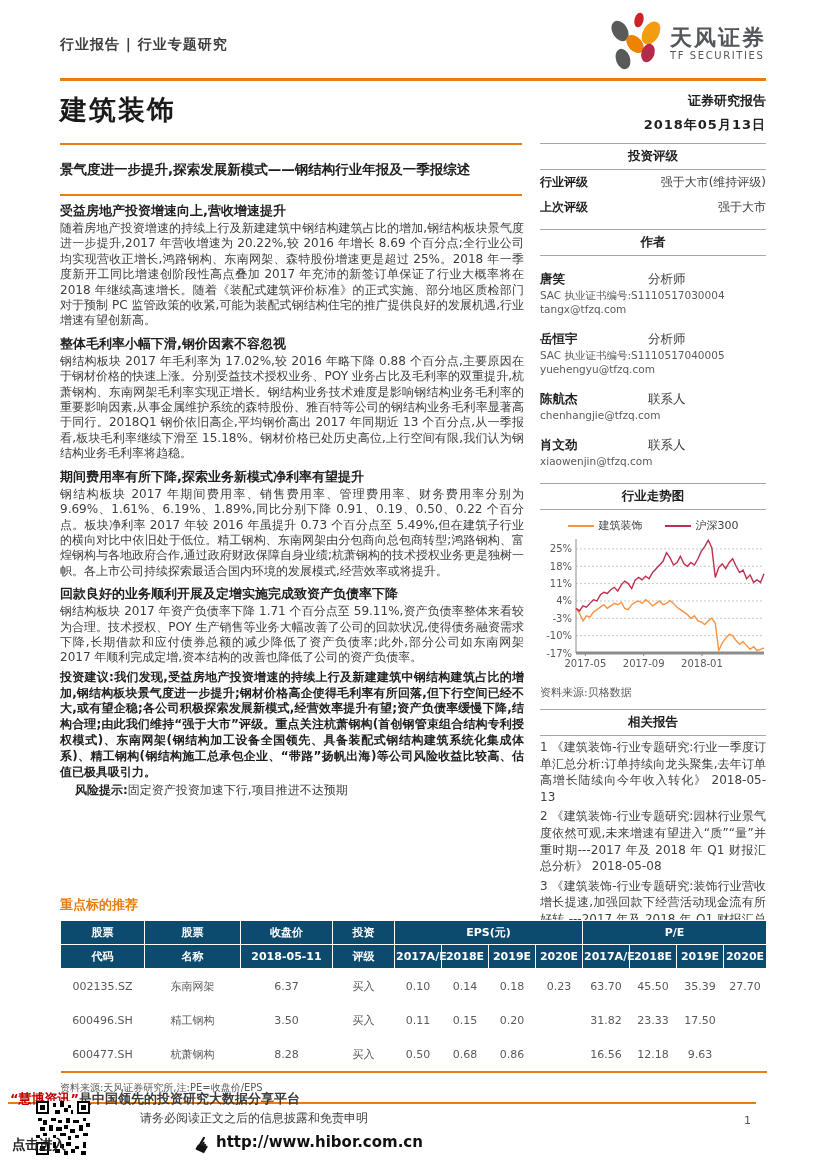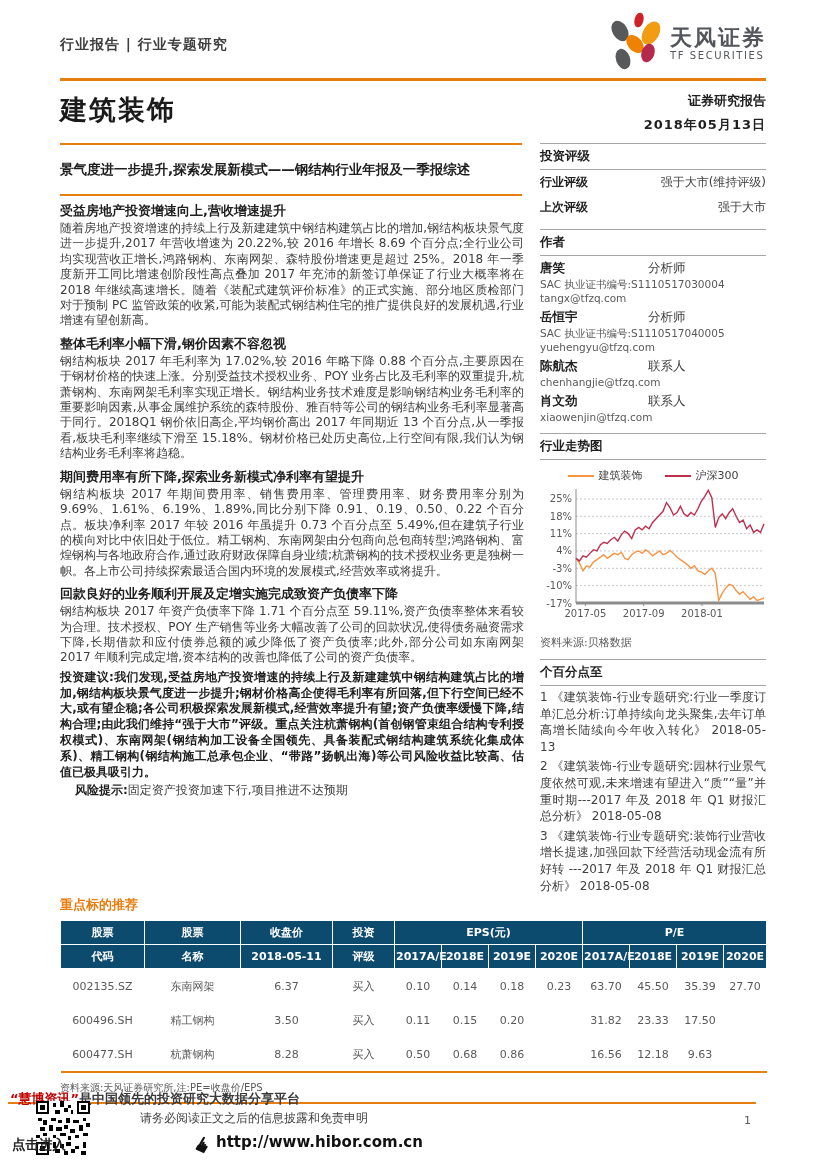--- a/index.html
+++ b/index.html
@@ -20,25 +20,25 @@
   .sec-h{font-size:13px;font-weight:bold;color:#1f1f1f;margin:6px 0 2px 0;line-height:17px;}
   .sec-p{font-size:12px;color:#3d3d3d;line-height:15.4px;text-align:justify;margin:0 0 2px 0;}
   .advice{font-size:12px;font-weight:bold;color:#1f1f1f;line-height:15.8px;text-align:justify;margin:4px 0 2px 0;}
   .risk{font-size:12px;color:#3d3d3d;line-height:16px;margin-top:2px;}
   .risk b{color:#1f1f1f;margin-left:15px;}
   
   .sidebar{position:absolute;left:540px;top:92px;width:226px;}
   .rpt-type{font-size:13px;font-weight:bold;color:#1f1f1f;text-align:right;}
   .rpt-date{font-size:13px;font-weight:bold;color:#1f1f1f;text-align:right;margin-top:6px;letter-spacing:1px;}
   .sec-head{border-top:1px solid #a6a6a6;border-bottom:1px solid #a6a6a6;font-size:12.5px;font-weight:bold;
-            color:#1f1f1f;padding:4px 0;margin-top:9px;}
+            color:#1f1f1f;padding:4px 0;margin-top:9px;text-align:center;}
   .kv{display:flex;justify-content:space-between;font-size:12px;padding:4px 0;}
   .kv .k{font-weight:bold;color:#1f1f1f;}
   .kv .v{color:#404040;}
-  .author-entry{margin:4px 0;}
+  .author-entry{margin:15px 0;}
   .author-line{display:flex;font-size:12.5px;}
   .author-name{font-weight:bold;color:#1f1f1f;width:108px;}
   .author-role{color:#404040;}
   .author-sub{font-size:10.5px;color:#595959;line-height:14px;}
   .legend{display:flex;justify-content:center;gap:22px;margin:8px 0 2px 0;font-size:11px;color:#404040;}
   .legend .sw{display:inline-block;width:26px;height:2px;vertical-align:middle;margin-right:5px;}
   .chart-src{font-size:11px;color:#595959;margin:8px 0 0 0;}
   .rel-item{font-size:12px;color:#404040;line-height:16.6px;margin:3px 0;text-align:justify;}
   
   .tbl-block{position:absolute;left:60px;top:896px;width:706px;}
@@ -182,21 +182,21 @@
           <text x="45.4" y="132" text-anchor="middle" font-size="10" fill="#595959">2017-05</text>
           <line x1="103.67999999999999" x2="103.67999999999999" y1="118" y2="121" stroke="#8c8c8c"></line>
           <text x="103.67999999999999" y="132" text-anchor="middle" font-size="10" fill="#595959">2017-09</text>
           <line x1="161.96" x2="161.96" y1="118" y2="121" stroke="#8c8c8c"></line>
           <text x="161.96" y="132" text-anchor="middle" font-size="10" fill="#595959">2018-01</text>
           <polyline points="36.0,73.4 39.5,78.3 43.0,85.8 46.4,80.8 49.9,82.1 53.4,77.1 56.9,74.6 60.4,72.2 63.9,69.7 67.3,73.4 70.8,70.9 74.3,68.4 77.8,69.7 81.3,67.2 84.7,73.4 88.2,74.6 91.7,69.7 95.2,67.2 98.7,66.0 102.1,68.4 105.6,64.7 109.1,67.2 112.6,70.9 116.1,68.4 119.6,66.0 123.0,69.7 126.5,68.4 130.0,65.5 133.5,68.4 137.0,72.2 140.4,74.6 143.9,77.1 147.4,79.6 150.9,83.3 154.4,80.8 157.9,85.8 161.3,87.0 164.8,89.5 168.3,85.8 171.8,83.3 175.3,88.3 178.7,115.5 182.2,108.1 185.7,103.1 189.2,99.4 192.7,100.7 196.1,105.6 199.6,109.3 203.1,106.8 206.6,110.6 210.1,114.3 213.6,111.8 217.0,115.5 220.5,114.3 224.0,113.0" fill="none" stroke="#f79443" stroke-width="1.4"></polyline>
           <polyline points="36.0,73.4 39.5,75.9 43.0,70.9 46.4,72.2 49.9,68.4 53.4,64.7 56.9,66.0 60.4,59.8 63.9,57.3 67.3,58.5 70.8,54.8 74.3,52.3 77.8,56.0 81.3,49.8 84.7,46.1 88.2,48.6 91.7,53.6 95.2,44.9 98.7,42.4 102.1,44.9 105.6,41.2 109.1,43.7 112.6,37.5 116.1,33.7 119.6,30.0 123.0,26.3 126.5,17.6 130.0,22.6 133.5,30.0 137.0,27.5 140.4,21.3 143.9,28.8 147.4,31.3 150.9,27.5 154.4,30.0 157.9,23.8 161.3,16.4 164.8,11.4 168.3,5.2 171.8,12.7 175.3,42.4 178.7,32.5 182.2,28.8 185.7,33.7 189.2,27.5 192.7,23.8 196.1,31.3 199.6,37.5 203.1,35.0 206.6,43.7 210.1,39.9 213.6,47.4 217.0,44.9 220.5,47.4 224.0,38.7" fill="none" stroke="#be2f4f" stroke-width="1.4"></polyline>
         </svg></div>
     <div class="chart-src">资料来源:贝格数据</div>
 
-    <div class="sec-head">个百分点至</div>
+    <div class="sec-head">相关报告</div>
     <div id="related-list">
         <div class="rel-item">1 《建筑装饰-行业专题研究:行业一季度订单汇总分析:订单持续向龙头聚集,去年订单高增长陆续向今年收入转化》  2018-05-13</div>
         <div class="rel-item">2 《建筑装饰-行业专题研究:园林行业景气度依然可观,未来增速有望进入“质”“量”并重时期---2017 年及 2018 年 Q1 财报汇总分析》  2018-05-08</div>
         <div class="rel-item">3 《建筑装饰-行业专题研究:装饰行业营收增长提速,加强回款下经营活动现金流有所好转 ---2017 年及 2018 年 Q1 财报汇总分析》  2018-05-08</div>
       </div>
   </div>
 
   <div class="tbl-block">
     <div class="tbl-title">重点标的推荐</div>
     <table class="tbl">

